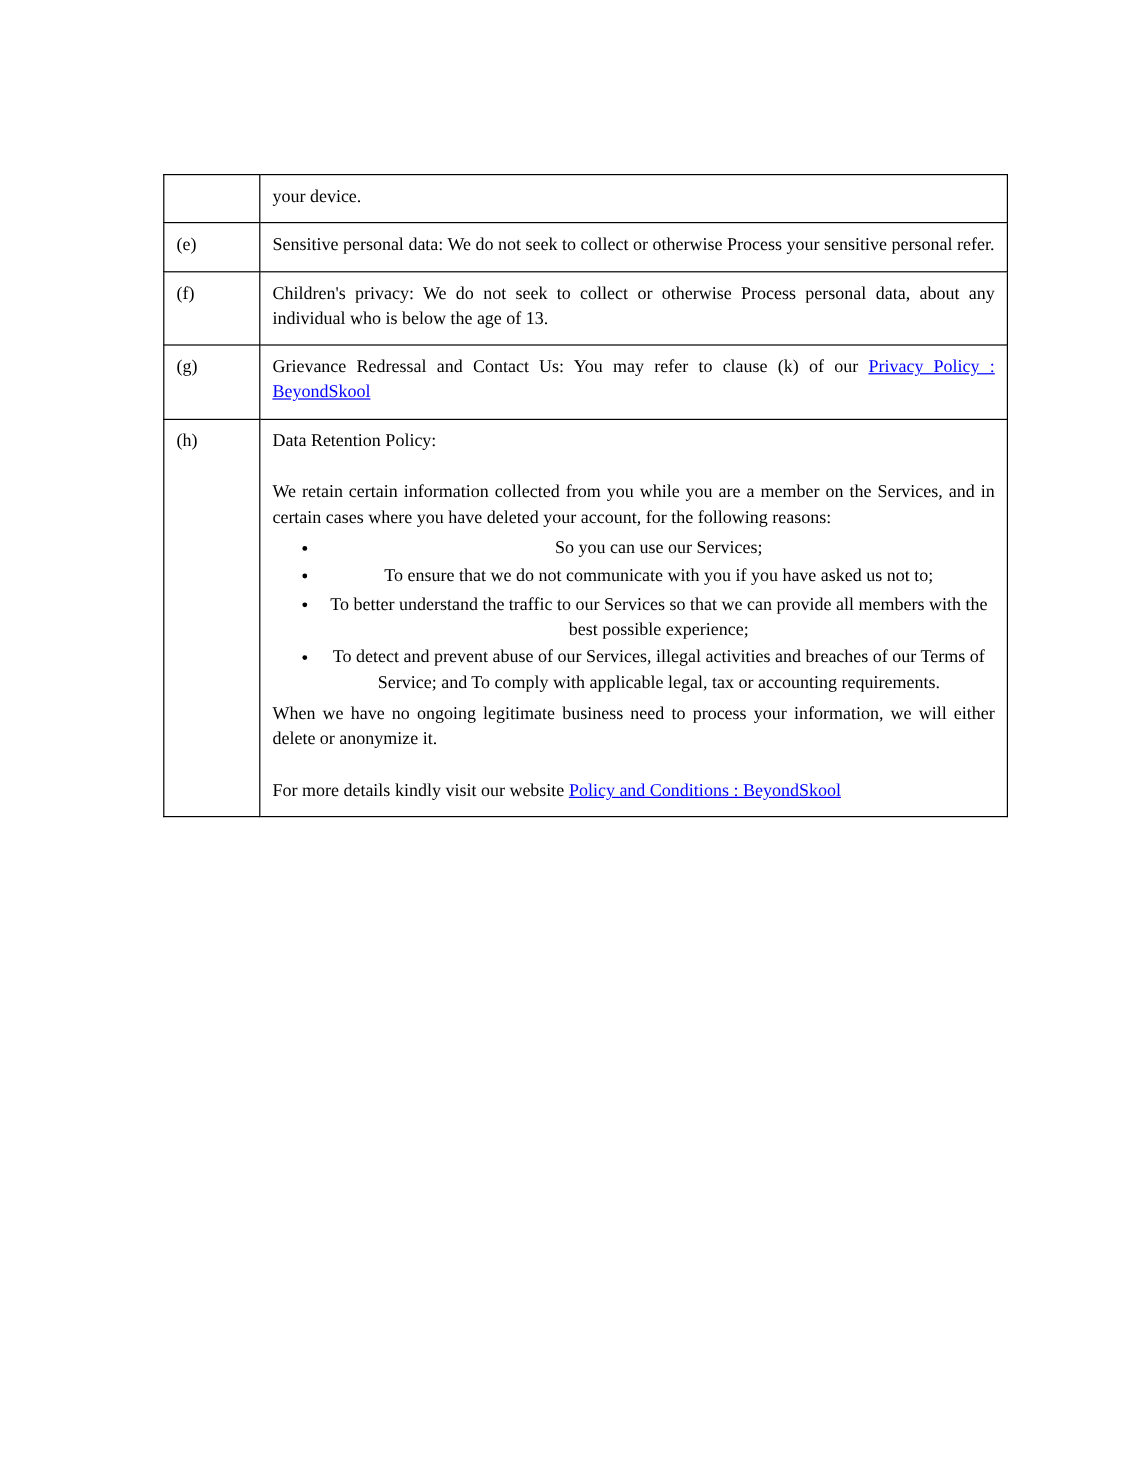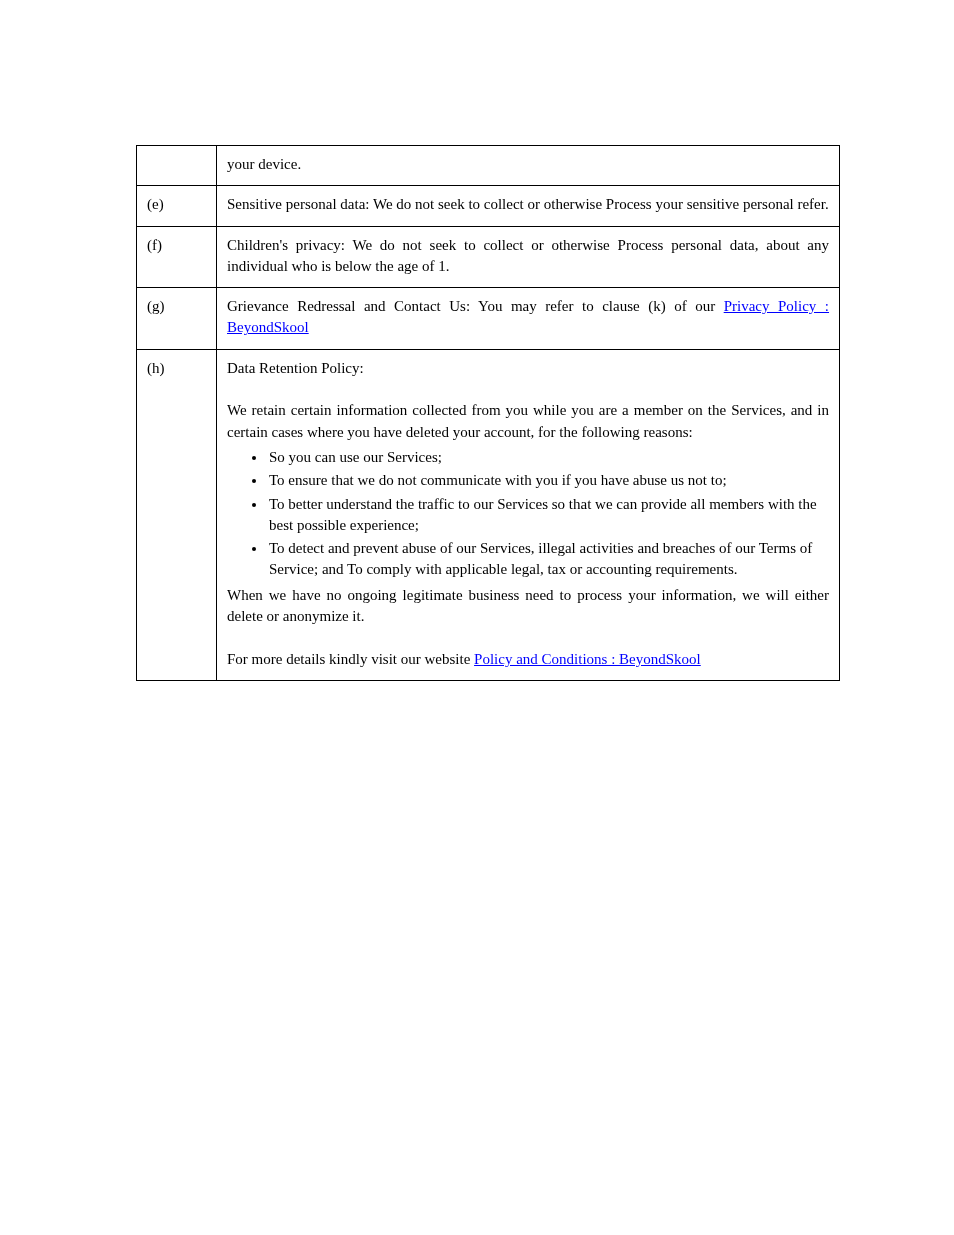--- a/index.html
+++ b/index.html
@@ -42,21 +42,21 @@
     color: #0000ff;
     text-decoration: underline;
   }
   ul.bullets {
     margin: 4px 0 4px 0;
     padding-left: 40px;
   }
   ul.bullets li {
     margin: 2px 0;
     padding-left: 2px;
-    text-align: left;
+    text-align: center;
   }
 </style>
 </head>
 <body>
 
 <div class="page">
   <table class="tbl">
     <colgroup>
       <col class="col-label">
       <col class="col-body">
@@ -65,30 +65,30 @@
         <tr>
           <td class="col-label"></td>
           <td class="col-body">your device.</td>
         </tr>
         <tr>
           <td class="col-label">(e)</td>
           <td class="col-body">Sensitive personal data: We do not seek to collect or otherwise Process your sensitive personal refer.</td>
         </tr>
         <tr>
           <td class="col-label">(f)</td>
-          <td class="col-body">Children's privacy: We do not seek to collect or otherwise Process personal data, about any individual who is below the age of 1.</td>
+          <td class="col-body">Children's privacy: We do not seek to collect or otherwise Process personal data, about any individual who is below the age of 13.</td>
         </tr>
         <tr>
           <td class="col-label">(g)</td>
           <td class="col-body">Grievance Redressal and Contact Us: You may refer to clause (k) of our <a class="link" href="#">Privacy Policy : BeyondSkool</a></td>
         </tr>
         <tr>
           <td class="col-label">(h)</td>
           <td class="col-body">Data Retention Policy:<br><br>We retain certain information collected from you while you are a member on the Services, and in certain cases where you have deleted your account, for the following reasons:<ul class="bullets">
               <li>So you can use our Services;</li>
-              <li>To ensure that we do not communicate with you if you have abuse us not to;</li>
+              <li>To ensure that we do not communicate with you if you have asked us not to;</li>
               <li>To better understand the traffic to our Services so that we can provide all members with the best possible experience;</li>
               <li>To detect and prevent abuse of our Services, illegal activities and breaches of our Terms of Service; and To comply with applicable legal, tax or accounting requirements.</li>
             </ul>When we have no ongoing legitimate business need to process your information, we will either delete or anonymize it.<br><br>For more details kindly visit our website <a class="link" href="#">Policy and Conditions : BeyondSkool</a></td>
         </tr>
       </tbody>
   </table>
 </div>
 
 </body></html>

